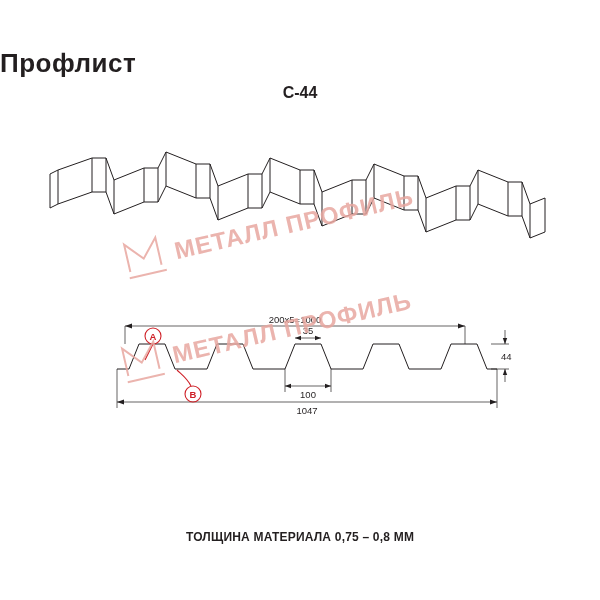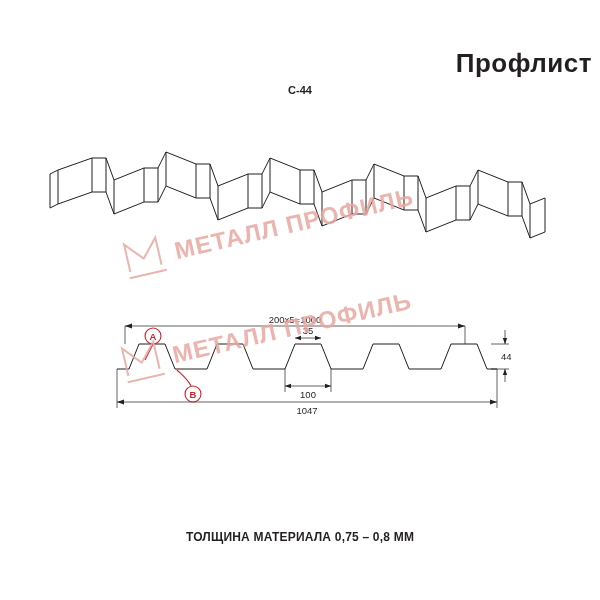--- a/index.html
+++ b/index.html
@@ -18,34 +18,33 @@
   .page {
     position: relative;
     width: 600px;
     height: 600px;
   }
   .title {
     position: absolute;
     top: 48px;
     left: 0;
     width: 564px;
-    text-align: right;
+    text-align: left;
     font-size: 26px;
     font-weight: bold;
     letter-spacing: 0.5px;
     color: #231f20;
-    padding-left: 28px;
   }
   .subtitle {
     position: absolute;
     top: 84px;
     left: 0;
     width: 600px;
     text-align: center;
-    font-size: 11px;
+    font-size: 16px;
     font-weight: bold;
     color: #231f20;
   }
   .footer-note {
     position: absolute;
     top: 530px;
     left: 0;
     width: 600px;
     text-align: center;
     font-size: 12px;

